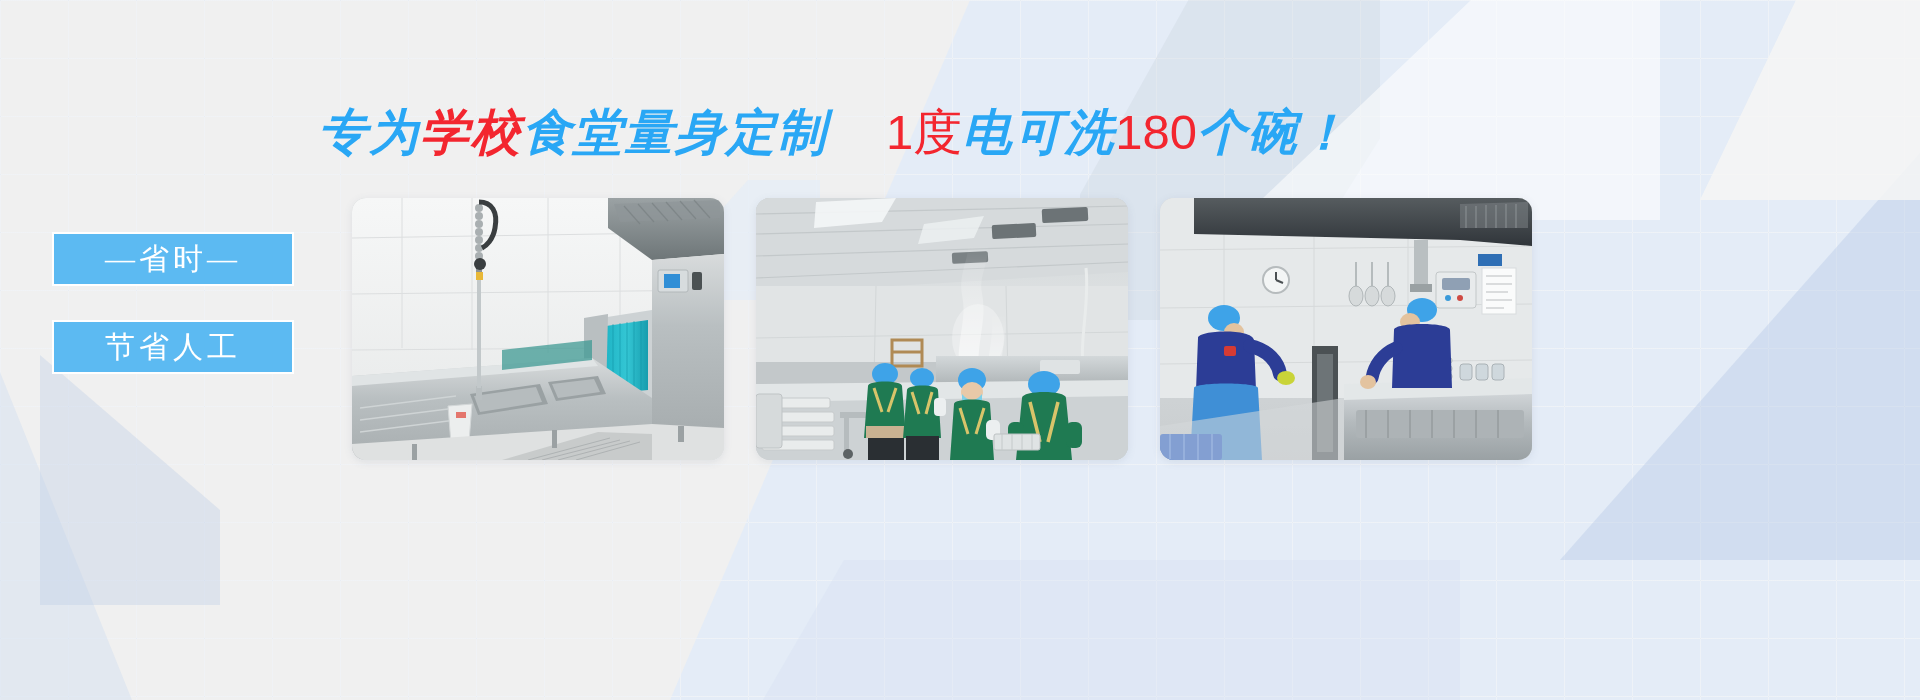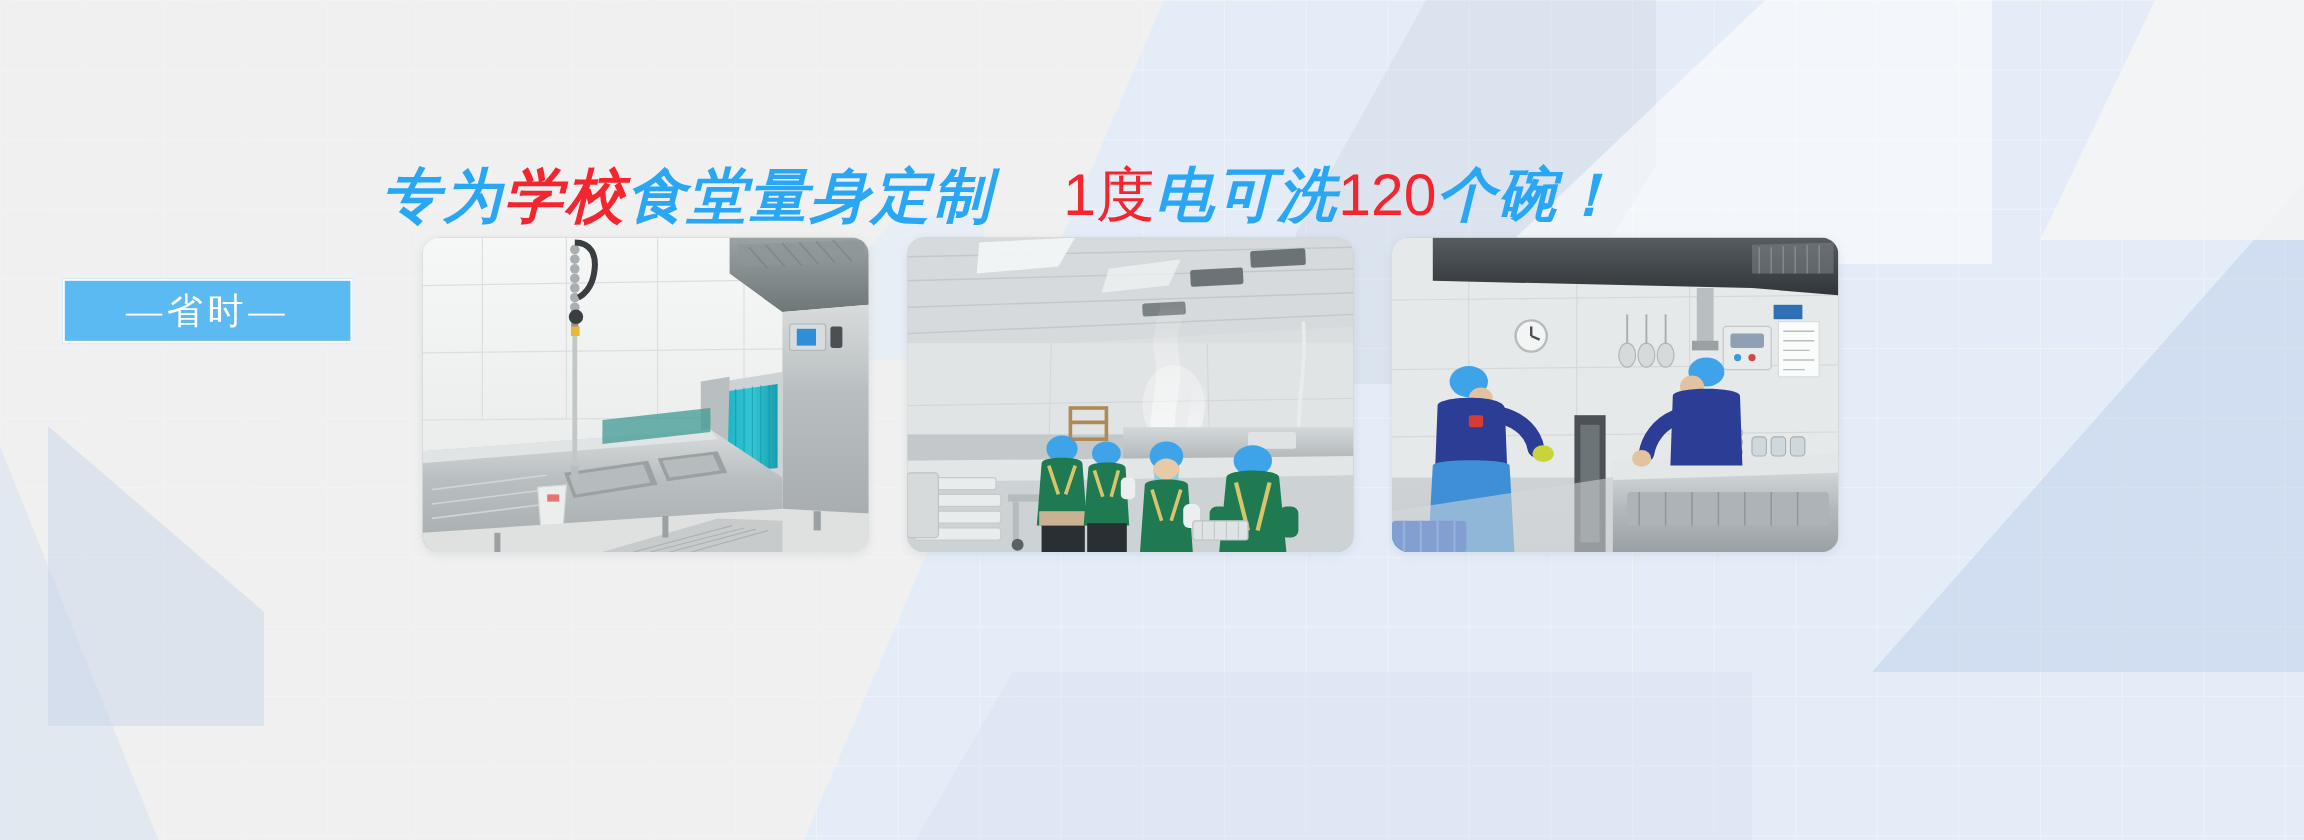--- a/index.html
+++ b/index.html
@@ -39,21 +39,21 @@
        clip-path:polygon(0 18%,55% 100%,0 100%);}
   .sh6{top:355px;left:40px;width:180px;height:250px;background:rgba(186,203,230,.35);
        clip-path:polygon(0 0,100% 62%,100% 100%,0 100%);}
   .sh7{top:560px;left:760px;width:700px;height:145px;background:rgba(214,225,243,.40);
        clip-path:polygon(12% 0,100% 0,100% 100%,0 100%);}
   .sh8{top:180px;left:640px;width:180px;height:120px;background:rgba(228,236,247,.65);
        clip-path:polygon(60% 0,100% 0,100% 100%,0 100%);}
 
   
   .headline{position:absolute;top:108px;left:0;width:1668px;height:80px;
-    display:flex;align-items:flex-end;justify-content:center;gap:58px;
+    display:flex;align-items:flex-start;justify-content:center;gap:58px;
     white-space:nowrap;}
   .hl-part{font-size:49px;font-weight:700;letter-spacing:2px;
     font-family:"Liberation Serif","DejaVu Serif",serif;
     font-style:italic;line-height:1;}
   .hl-blue{color:#29a7f5;}
   .hl-red{color:#f3262f;}
   .hl-seg{display:inline-block;}
   .hl-num{font-family:"Liberation Sans","DejaVu Sans",sans-serif;font-style:normal;
     font-weight:400;letter-spacing:0;}
 
@@ -85,25 +85,26 @@
   <div class="shape sh3"></div>
   <div class="shape sh4"></div>
   <div class="shape sh5"></div>
   <div class="shape sh6"></div>
   <div class="shape sh7"></div>
   <div class="shape sh8"></div>
 
   <div class="headline">
     <div class="hl-part"><span class="hl-seg hl-blue">专为</span><span class="hl-seg hl-red">学校</span><span class="hl-seg hl-blue">食堂量身定制</span></div>
 
-    <div class="hl-part"><span class="hl-seg hl-red hl-num">1度</span><span class="hl-seg hl-blue">电可洗</span><span class="hl-seg hl-red hl-num">120</span><span class="hl-seg hl-blue">个碗！</span></div>
+    <div class="hl-part"><span class="hl-seg hl-red hl-num">1度</span><span class="hl-seg hl-blue">电可洗</span><span class="hl-seg hl-red hl-num">180</span><span class="hl-seg hl-blue">个碗！</span></div>
   </div>
 
   <div class="features">
     <div class="feature">—省时—</div>
+    <div class="feature">节省人工</div>
   </div>
 
   <div class="photos">
 
     <div class="photo">
       <svg viewBox="0 0 372 262" preserveAspectRatio="none">
         <defs>
           <linearGradient id="w1" x1="0" y1="0" x2="0" y2="1">
             <stop offset="0" stop-color="#f6f7f7"></stop>
               <stop offset="1" stop-color="#e6e8e8"></stop>

